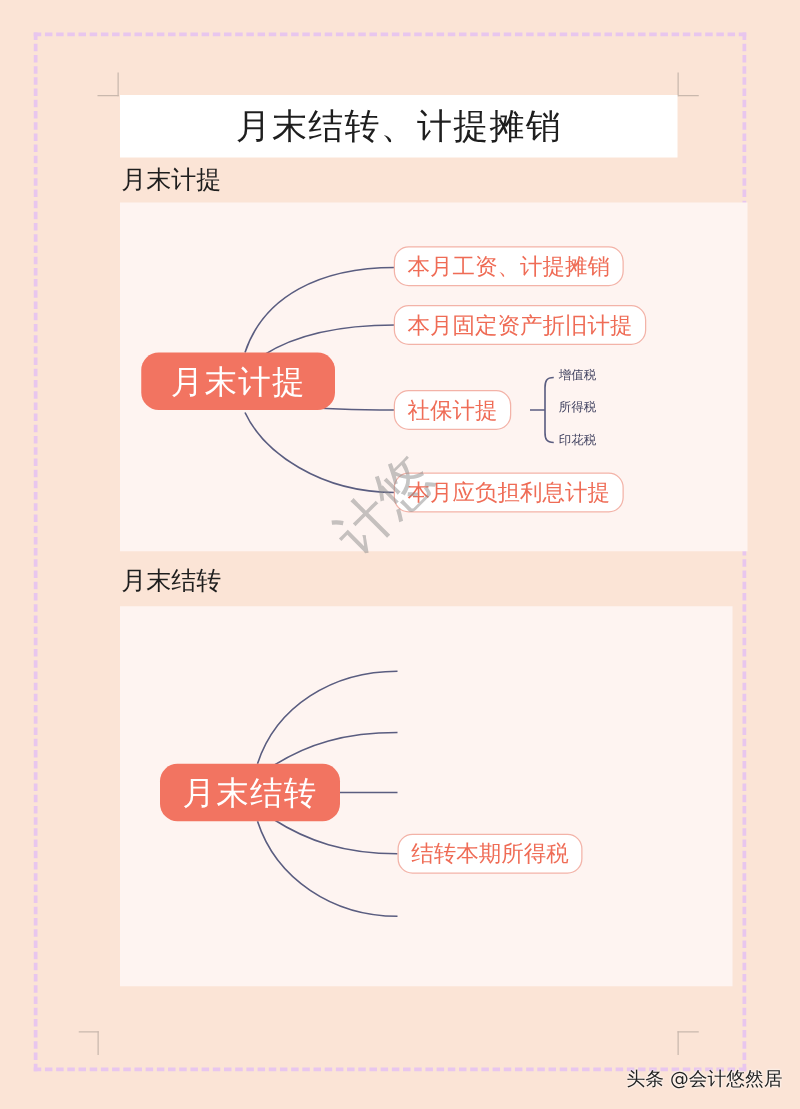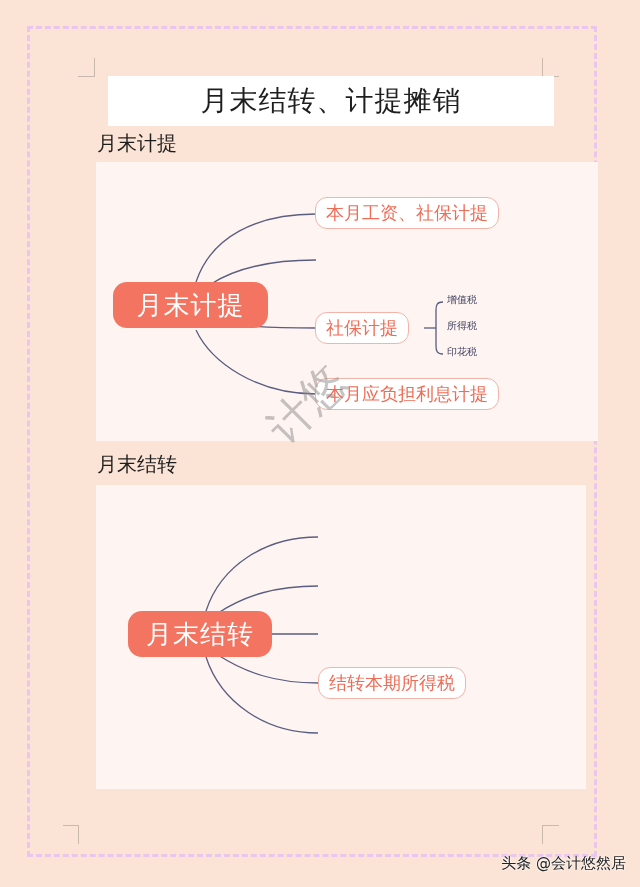--- a/index.html
+++ b/index.html
@@ -3,21 +3,21 @@
 <meta charset="utf-8">
 <style>
   html,body{margin:0;padding:0;}
   body{width:640px;height:887px;background:#fbe4d6;position:relative;overflow:hidden;font-family:"DejaVu Sans","Liberation Sans",sans-serif;}
   .dash-frame{position:absolute;left:27px;top:26px;width:570px;height:831px;border:3px dashed #e8c6ee;box-sizing:border-box;}
   .crop{position:absolute;border-color:#c9b8ad;border-style:solid;width:16px;height:18px;}
   .crop.tl{left:78px;top:58px;border-width:0 1px 1px 0;}
   .crop.tr{left:542px;top:58px;border-width:0 0 1px 1px;}
   .crop.bl{left:63px;top:825px;border-width:1px 1px 0 0;width:15px;}
   .crop.br{left:542px;top:825px;border-width:1px 0 0 1px;}
-  .title-box{position:absolute;left:96px;top:76px;width:446px;height:50px;background:#fff;display:flex;align-items:center;justify-content:center;font-size:28px;color:#1e1e1e;letter-spacing:1px;margin-left:12px;}
+  .title-box{position:absolute;left:96px;top:76px;width:446px;height:50px;background:#fff;display:flex;align-items:center;justify-content:center;font-size:28px;color:#1e1e1e;letter-spacing:1px;}
   .section-heading{position:absolute;left:97px;font-size:20px;color:#1e1e1e;}
   .panel{position:absolute;background:#fef4f1;}
   .panel svg{position:absolute;left:0;top:0;}
   .root{position:absolute;background:#f27461;color:#fff;border-radius:14px;display:flex;align-items:center;justify-content:center;font-size:26px;letter-spacing:1px;}
   .node{position:absolute;height:32px;border:1.5px solid #f3b3a8;border-radius:12px;background:#fff;color:#ef6c56;font-size:18px;display:flex;align-items:center;padding:0 10px;box-sizing:border-box;white-space:nowrap;}
   .leaf{position:absolute;font-size:10px;color:#3e3f5e;}
   .watermark{position:absolute;left:255px;top:415px;font-size:44px;color:rgba(140,140,140,0.5);transform:rotate(-45deg);transform-origin:left top;white-space:nowrap;}
   .footer-mark{position:absolute;right:14px;bottom:14px;font-size:15px;color:#222;text-shadow:0 0 2px #fff,0 0 2px #fff;margin-left:32px;}
 </style>
 </head>
@@ -40,21 +40,22 @@
     <g fill="none" stroke="#5a5d80" stroke-width="1.3">
       <path d="M100 120 C115 75, 160 52, 220 52"></path>
       <path d="M115 122 C140 106, 175 98, 220 98"></path>
       <path d="M140 163 C170 166, 195 166, 220 166"></path>
       <path d="M100 168 C115 200, 160 232, 220 232"></path>
       <path d="M328 166 L340 166"></path>
       <path d="M347 140 C341 140, 340 143, 340 148 L340 184 C340 189, 341 192, 347 192"></path>
     </g>
   </svg>
   <div class="root" style="left:17px;top:120px;width:155px;height:46px">月末计提</div>
-  <div class="node" style="left:219px;top:35px">本月工资、社保计提</div>
+  <div class="node" style="left:219px;top:35px">本月工资、计提摊销</div>
+  <div class="node" style="left:219px;top:82px">本月固定资产折旧计提</div>
   <div class="node" style="left:219px;top:150px">社保计提</div>
   <div class="node" style="left:219px;top:216px">本月应负担利息计提</div>
   <div class="leaf" style="left:351px;top:131px">增值税</div>
   <div class="leaf" style="left:351px;top:157px">所得税</div>
   <div class="leaf" style="left:351px;top:183px">印花税</div>
 </div>
 
 <div class="section-heading" style="top:451px">月末结转</div>
 
 <div class="panel" style="left:96px;top:485px;width:490px;height:304px">

